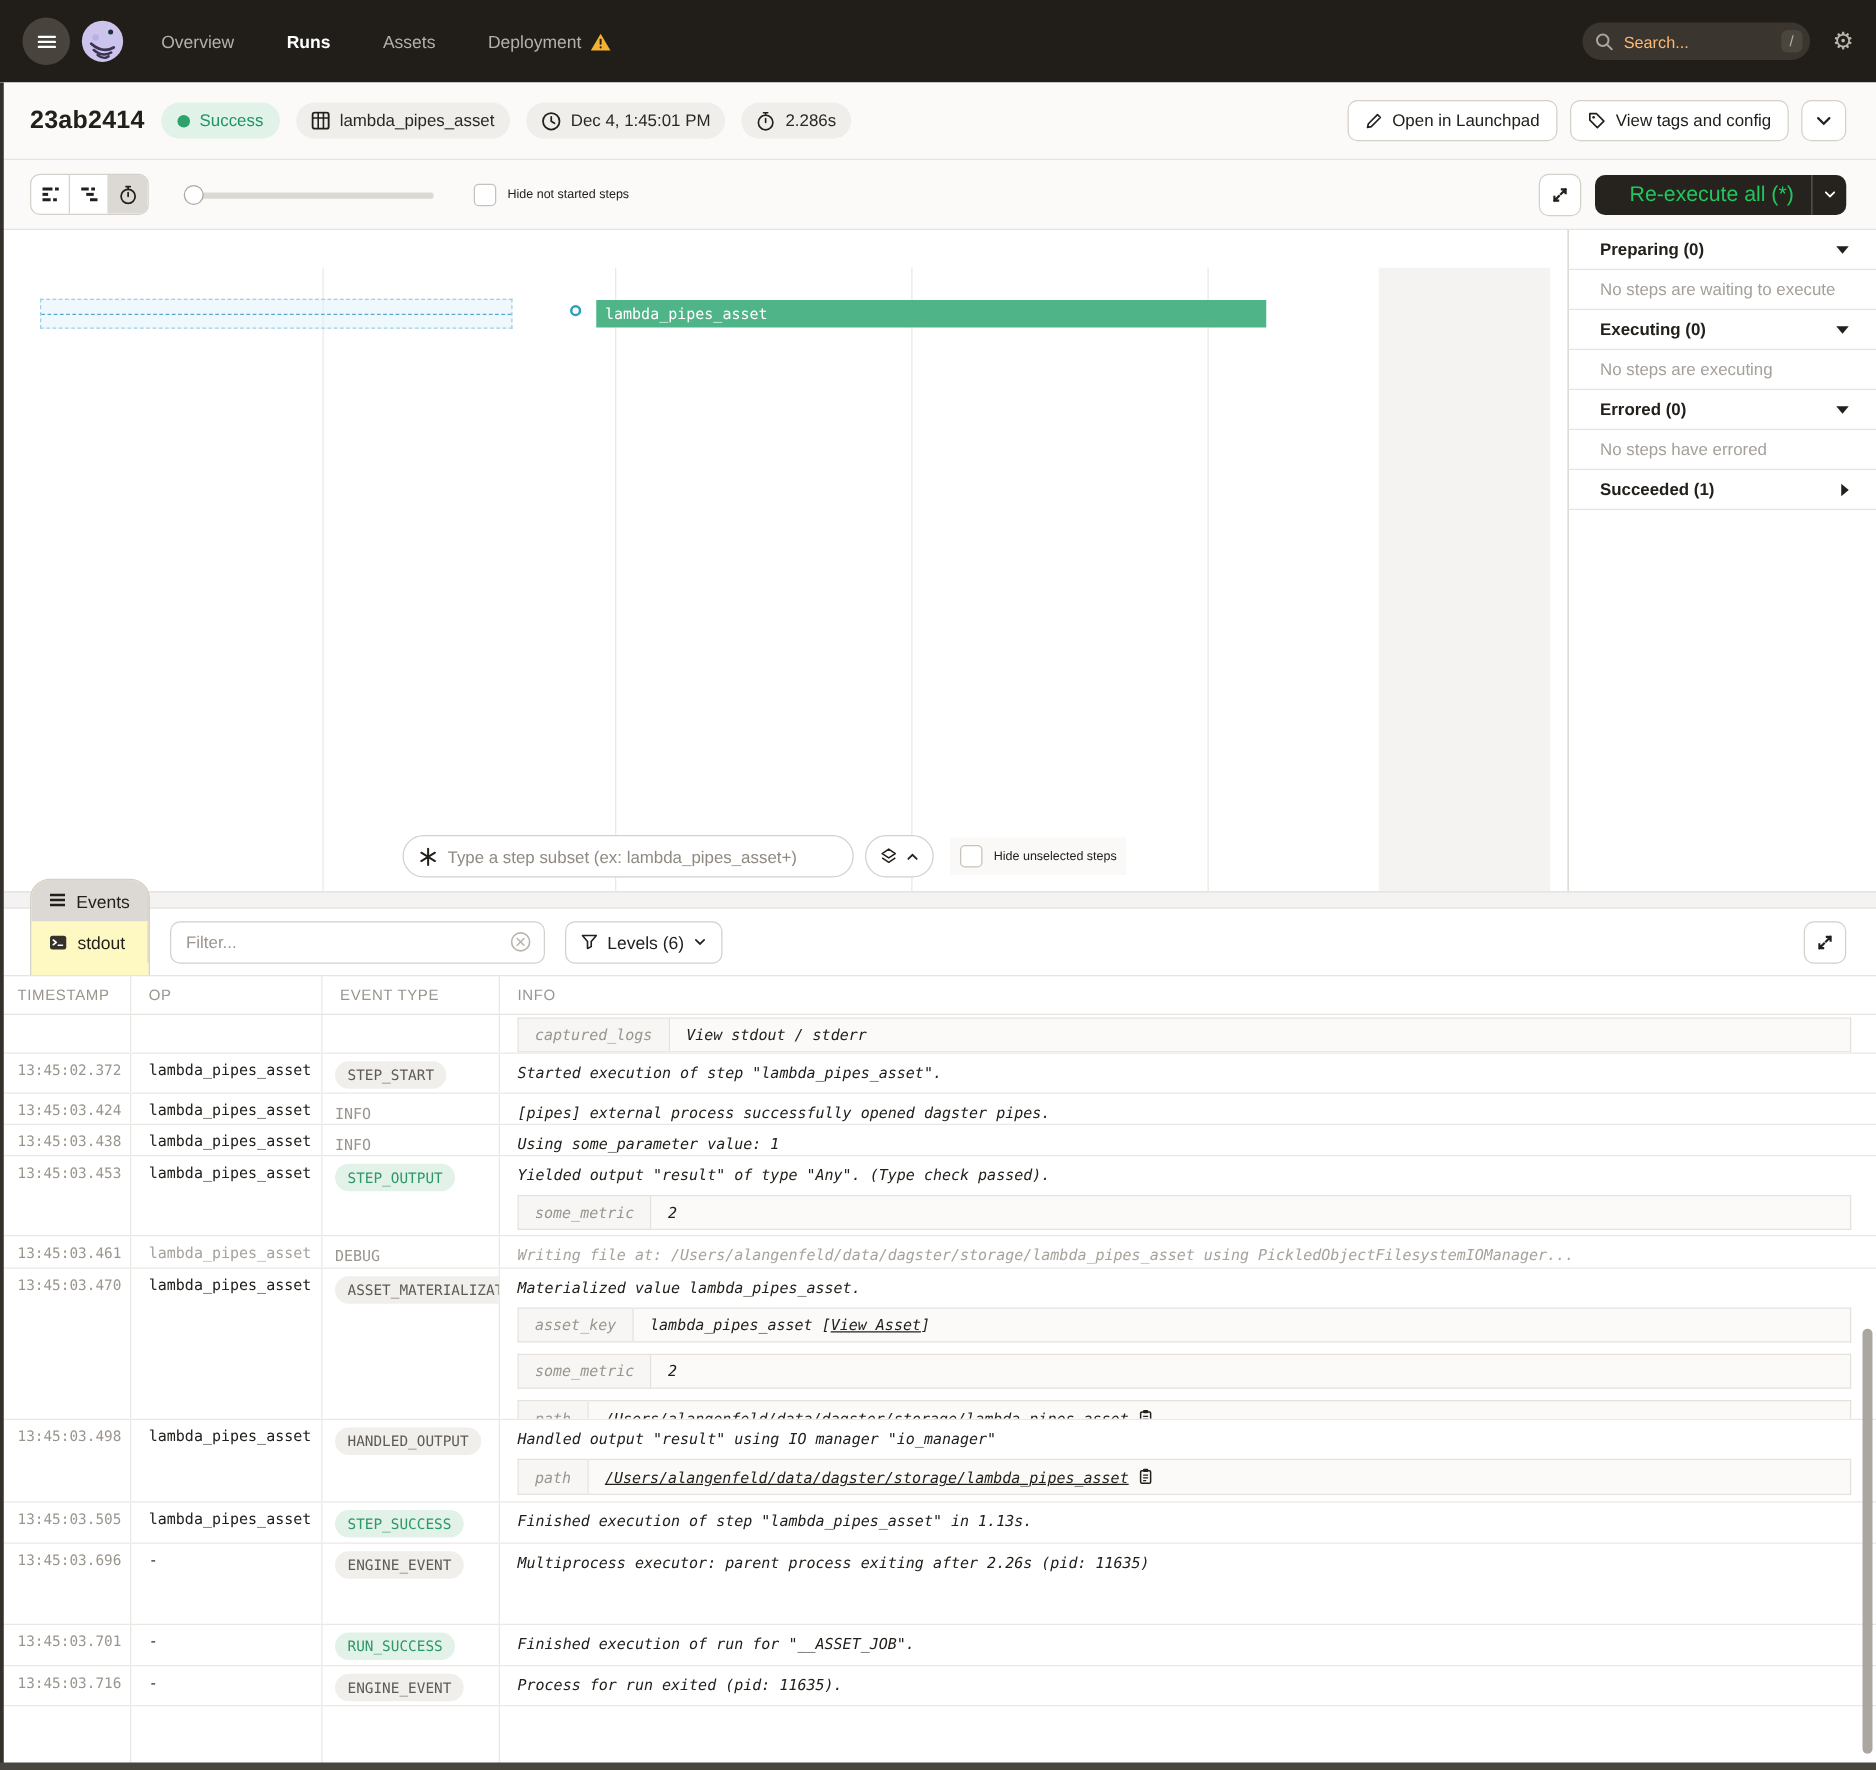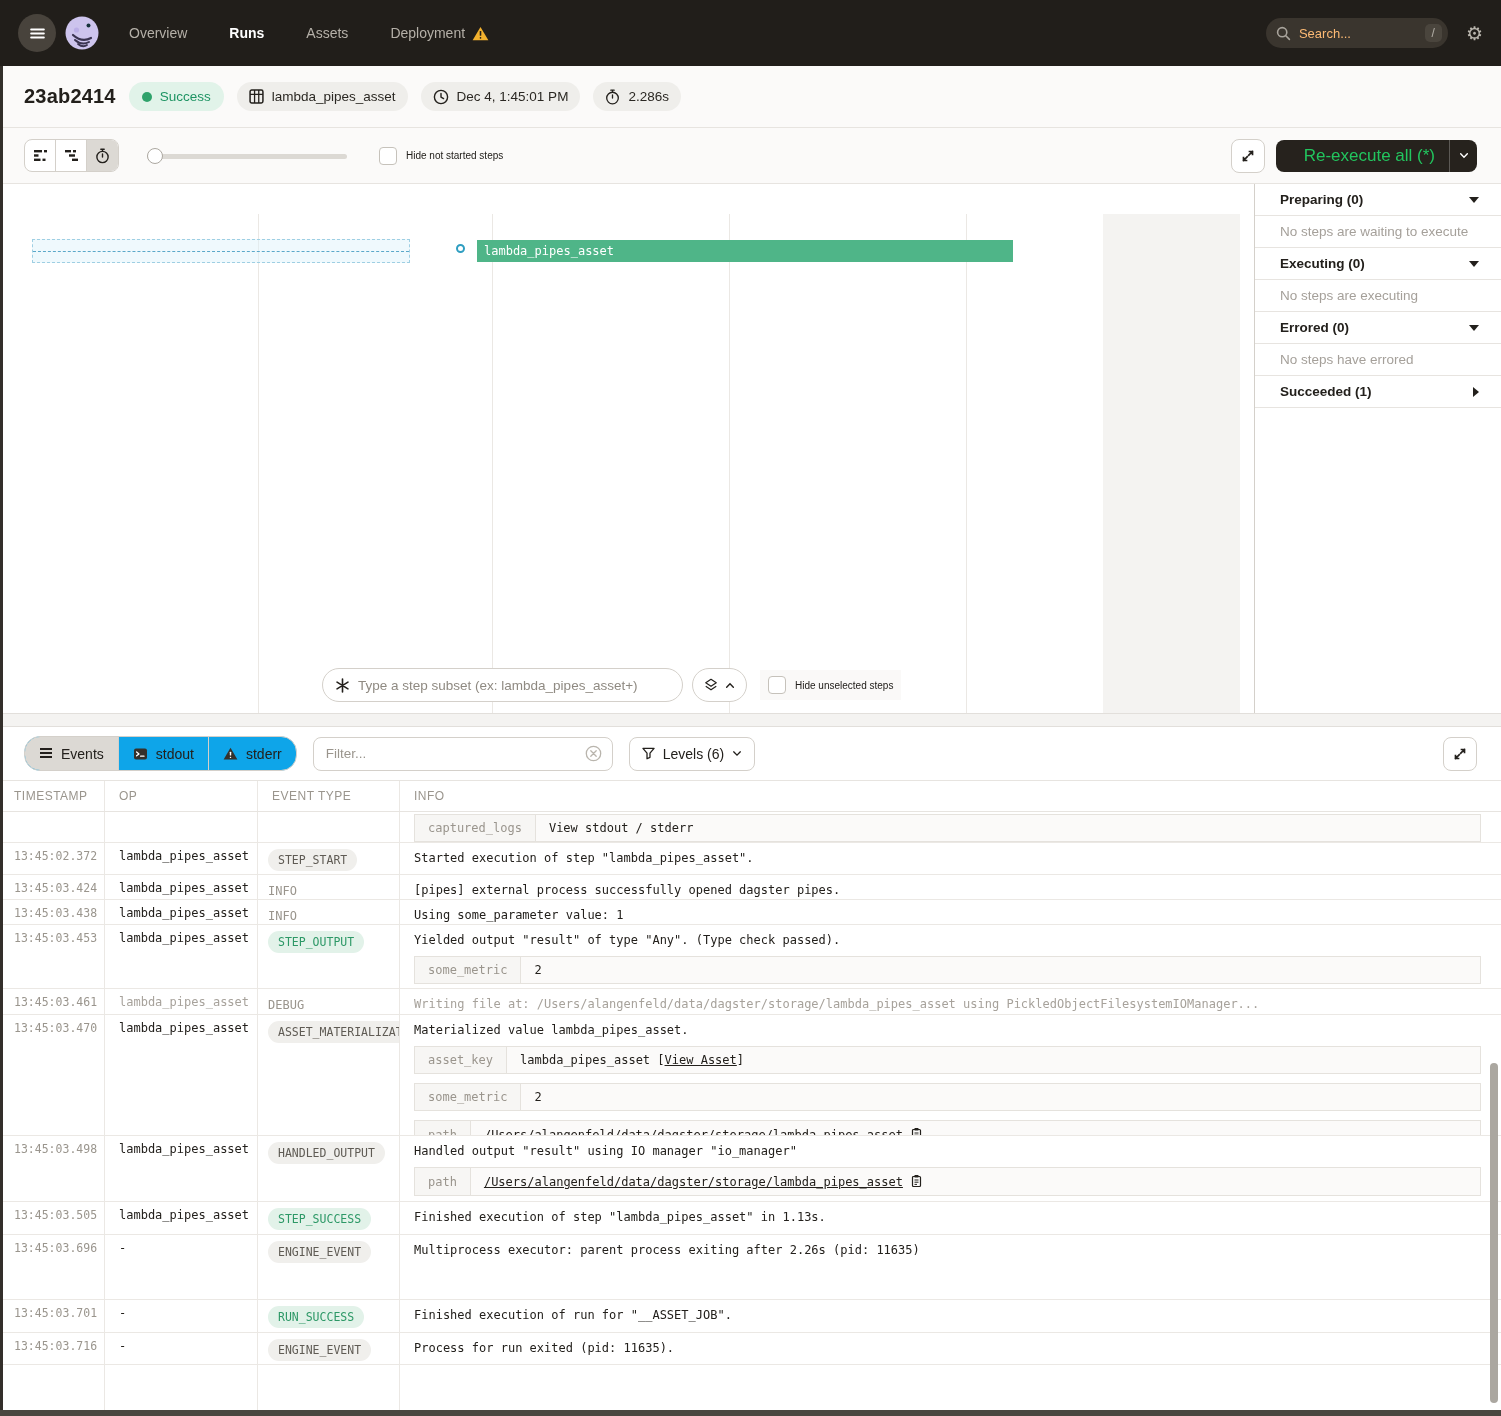--- a/index.html
+++ b/index.html
@@ -73,38 +73,38 @@
   .prow .spacer { flex:1; }
   .prow.body { color:#A5A09A; }
   .tri-d { width:0; height:0; border-left:5px solid transparent; border-right:5px solid transparent; border-top:6px solid #23201C; }
   .tri-r { width:0; height:0; border-top:5px solid transparent; border-bottom:5px solid transparent; border-left:6px solid #23201C; }
 
   
   .hdivider { position:absolute; left:0; top:713px; width:1501px; height:14px; background:#F4F3F1; border-top:1px solid #E2DFDB; border-bottom:1px solid #E2DFDB; }
 
   
   .logbar { position:absolute; left:0; top:727px; width:1501px; height:53px; background:#fff; display:flex; align-items:center; padding:0 24px; }
-  .tabs { display:flex; border:1px solid #D4D0CA; border-radius:16px; overflow:hidden; background:#0ea5e9; }
+  .tabs { display:flex; border:1px solid #D4D0CA; border-radius:16px; overflow:hidden; background:#fef9c3;flex-direction:column; }
   .tab { display:flex; align-items:center; gap:8px; height:33px; padding:0 14px; font-size:14px; border-right:1px solid #D4D0CA; cursor:pointer; }
   .tab:last-child { border-right:none; }
   .tab.on { background:#DCD9D4; }
   .filterbox { margin-left:16px; width:300px; height:34px; border:1px solid #D4D0CA; border-radius:8px; display:flex; align-items:center; padding:0 10px 0 12px; gap:8px; }
   .filterbox input { border:none; outline:none; flex:1; font-size:13.5px; background:transparent; color:#23201C; }
   .filterbox input::placeholder { color:#9A958D; }
   .levelsbtn { margin-left:16px; height:34px; border:1px solid #D4D0CA; border-radius:8px; background:#fff; display:flex; align-items:center; gap:8px; padding:0 12px; font-size:14px; cursor:pointer; }
   .logbar .expand { margin-left:auto; }
 
   .logtable { position:absolute; left:0; top:780px; width:1501px; height:636px; background:#fff; }
   .lhead { display:grid; grid-template-columns:105px 153px 142px 1fr; height:32px; border-top:1px solid #E7E4E0; border-bottom:1px solid #E7E4E0; }
   .lhead div { display:flex; align-items:center; font-size:12px; letter-spacing:.5px; color:#9A958D; border-right:1px solid #EBE8E4; padding-left:14px; }
   .lhead div:last-child { border-right:none; }
   .lrow { display:grid; grid-template-columns:105px 153px 142px 1fr; border-bottom:1px solid #EBE8E4; overflow:hidden; }
   .lrow:last-child { border-bottom:none; }
   .lrow > div { border-right:1px solid #EBE8E4; padding:6px 8px 4px 14px; overflow:hidden; }
-  .lrow > div:last-child { border-right:none; }
+  .lrow > div:last-child { border-right:none;font-style:italic; }
   .c-ts { font-size:11.5px; color:#9A958D; }
   .c-op { font-size:12px; color:#23201C; }
   .c-ev { padding-left:10px !important; }
   .c-info { font-size:12px; color:#23201C; padding-top:8px !important; }
   .dim .c-op, .dim .c-info { color:#A7A29B; }
   .pill { display:inline-block; font-size:11.5px; padding:4px 10px; border-radius:12px; white-space:nowrap; }
   .pill.gray { background:#F0EFEC; color:#5F5B54; }
   .pill.green { background:#E2F2E9; color:#2C9866; }
   .evplain { font-size:12px; color:#9A958D; padding-top:3px; display:inline-block; }
   .meta { display:table; border:1px solid #E5E2DD; margin:9px 12px 2px 0; width:calc(100% - 12px); border-collapse:collapse; }
@@ -183,20 +183,40 @@
       </svg>
     <span>Dec 4, 1:45:01 PM</span>
   </span>
   <span class="chip">
     <svg width="15" height="16" viewBox="0 0 16 17">
         <circle cx="8" cy="9.6" r="6.2" fill="none" stroke="#23201C" stroke-width="1.4"></circle>
         <path d="M6.2 1.2h3.6M8 1.2v2.2M8 9.6V6.2" stroke="#23201C" stroke-width="1.4" stroke-linecap="round"></path>
       </svg>
     <span>2.286s</span>
   </span>
+  <div class="hdr-right">
+    <button class="btn">
+      <svg width="14" height="14" viewBox="0 0 14 14">
+          <path d="M2 12l.7-3L10 1.7l2.3 2.3L5 11.3 2 12z" fill="none" stroke="#23201C" stroke-width="1.3" stroke-linejoin="round"></path>
+        </svg>
+      <span>Open in Launchpad</span>
+    </button>
+    <button class="btn">
+      <svg width="15" height="15" viewBox="0 0 16 16">
+          <path d="M2 2h5.6L14 8.4 8.4 14 2 7.6z" fill="none" stroke="#23201C" stroke-width="1.4" stroke-linejoin="round"></path>
+          <circle cx="5.2" cy="5.2" r="1.1" fill="#23201C"></circle>
+        </svg>
+      <span>View tags and config</span>
+    </button>
+    <button class="btn btn-sq">
+      <svg width="12" height="8" viewBox="0 0 12 8">
+          <path d="M1.5 1.5 6 6l4.5-4.5" fill="none" stroke="#23201C" stroke-width="1.7" stroke-linecap="round"></path>
+        </svg>
+    </button>
+  </div>
 </div>
 
 <div class="gtoolbar">
   <div class="seg">
     <div>
       <svg width="15" height="15" viewBox="0 0 15 15">
           <g fill="#23201C">
             <rect x="1" y="2" width="8" height="2.4"></rect>
             <rect x="11" y="2" width="3" height="2.4"></rect>
             <rect x="1" y="6.3" width="4.5" height="2.4"></rect>

